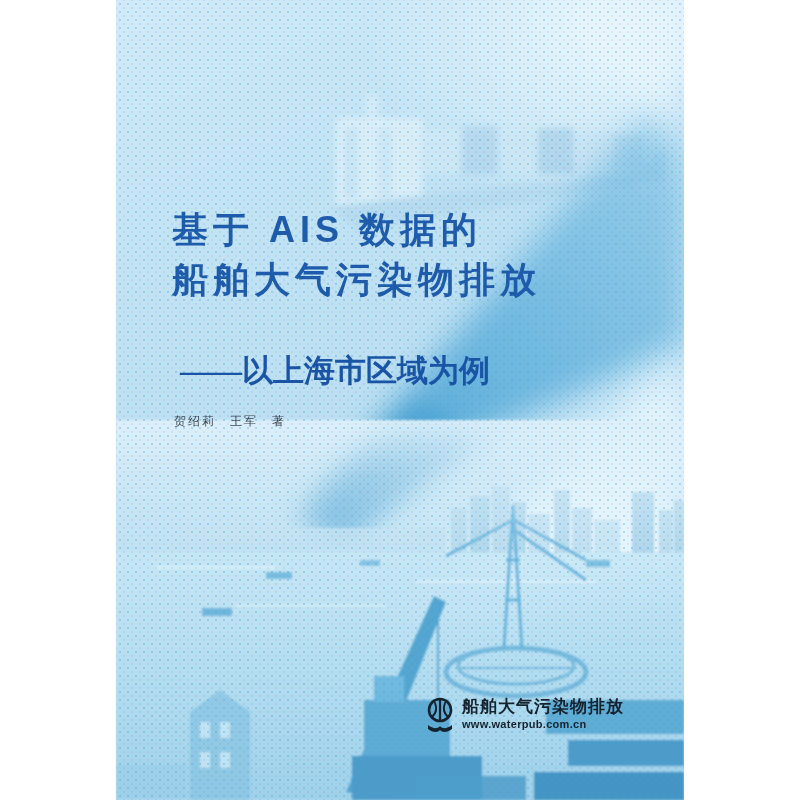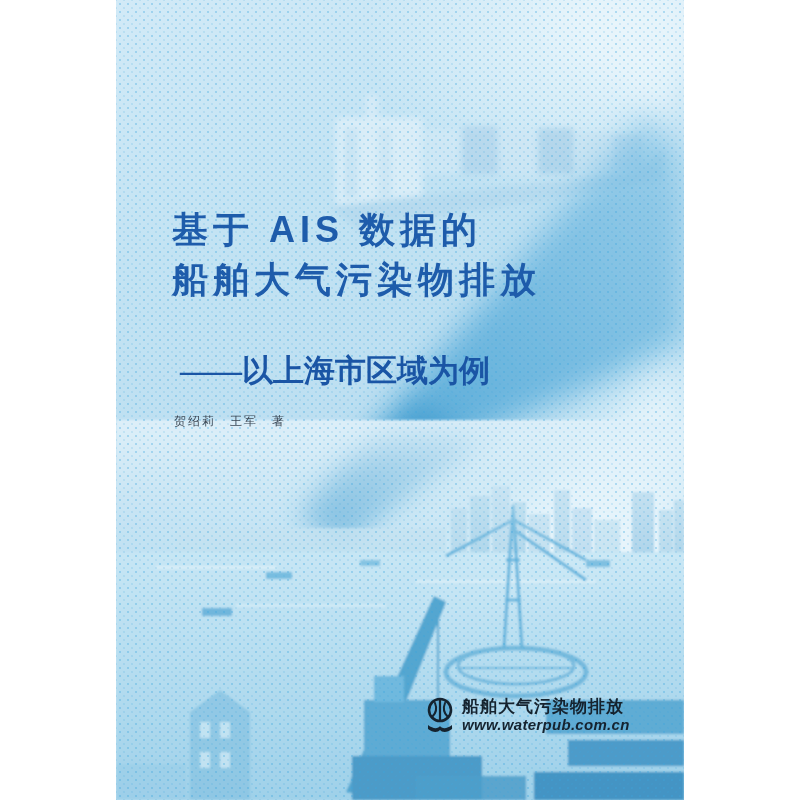--- a/index.html
+++ b/index.html
@@ -21,21 +21,21 @@
          font-weight:700;letter-spacing:5px;white-space:nowrap;}
   .subtitle{position:absolute;left:64px;top:354px;color:#1a55a5;font-size:31px;line-height:34px;
             font-weight:700;font-family:"Liberation Serif","DejaVu Serif",serif;white-space:nowrap;}
   .authors{position:absolute;left:58px;top:406px;color:#3b4754;font-size:12px;line-height:30px;
            font-weight:500;letter-spacing:2px;white-space:nowrap;}
   .pub{position:absolute;left:310px;top:697px;display:flex;align-items:flex-start;gap:8px;color:#15232f;}
   .pub-emblem{width:28px;height:40px;flex:0 0 auto;}
   .pub-texts{display:flex;flex-direction:column;}
   .pub-name{font-family:"Liberation Serif","DejaVu Serif",serif;font-weight:700;font-size:17px;
             line-height:20px;letter-spacing:1px;white-space:nowrap;}
-  .pub-url{font-weight:700;font-size:15px;line-height:15px;letter-spacing:.3px;white-space:nowrap;font-style:italic;}
+  .pub-url{font-weight:700;font-size:11px;line-height:15px;letter-spacing:.3px;white-space:nowrap;}
 </style>
 </head>
 <body>
 
 <div class="page">
   <div class="cover">
 
     <svg class="art" viewBox="0 0 568 800" aria-hidden="true">
       <defs>
         <filter id="b16" x="-40%" y="-40%" width="180%" height="180%">

